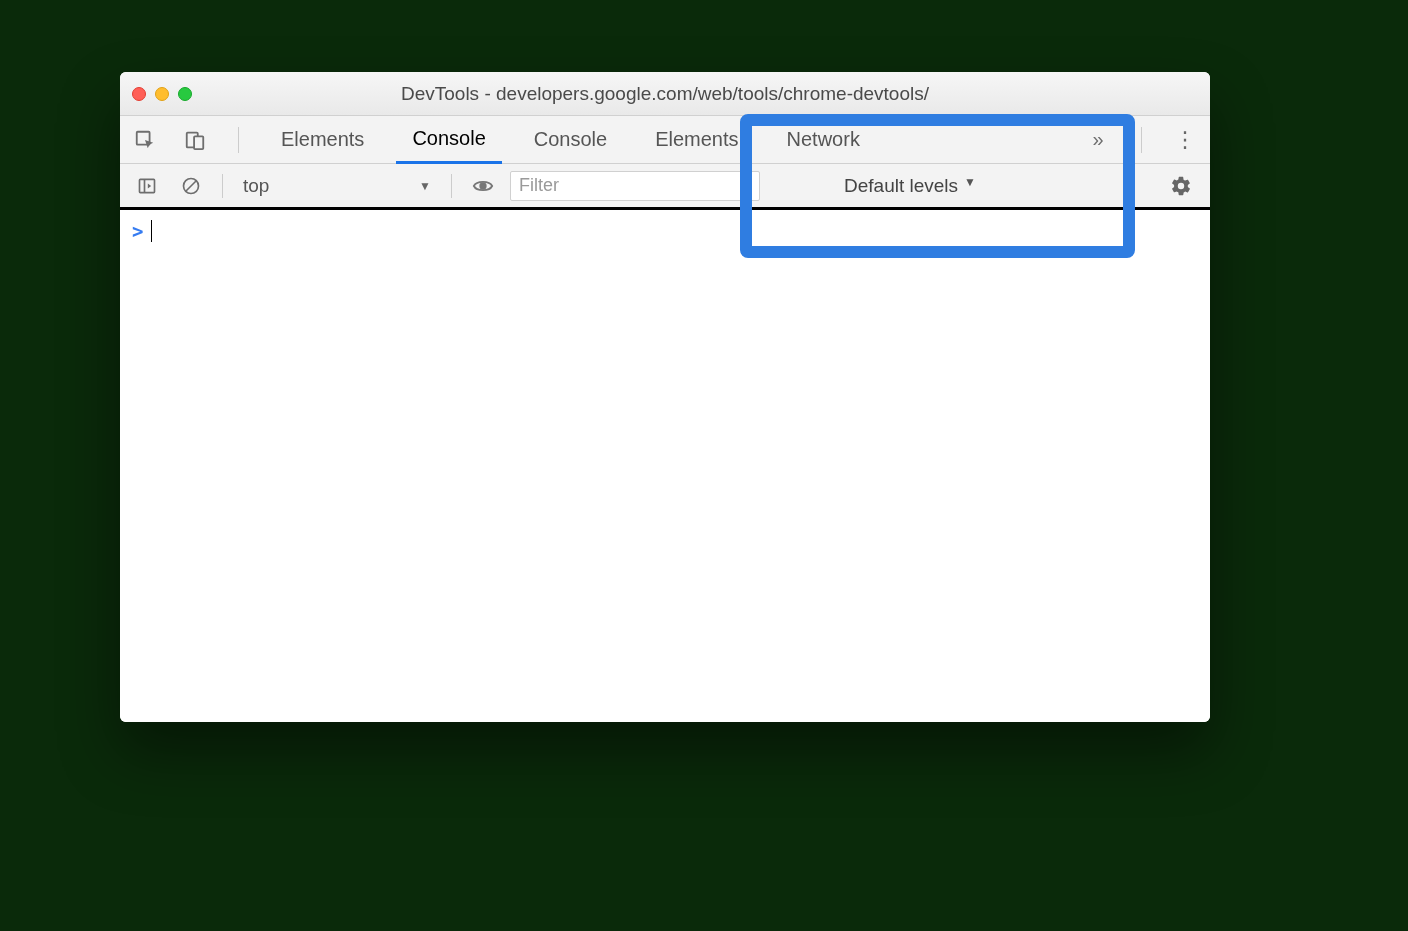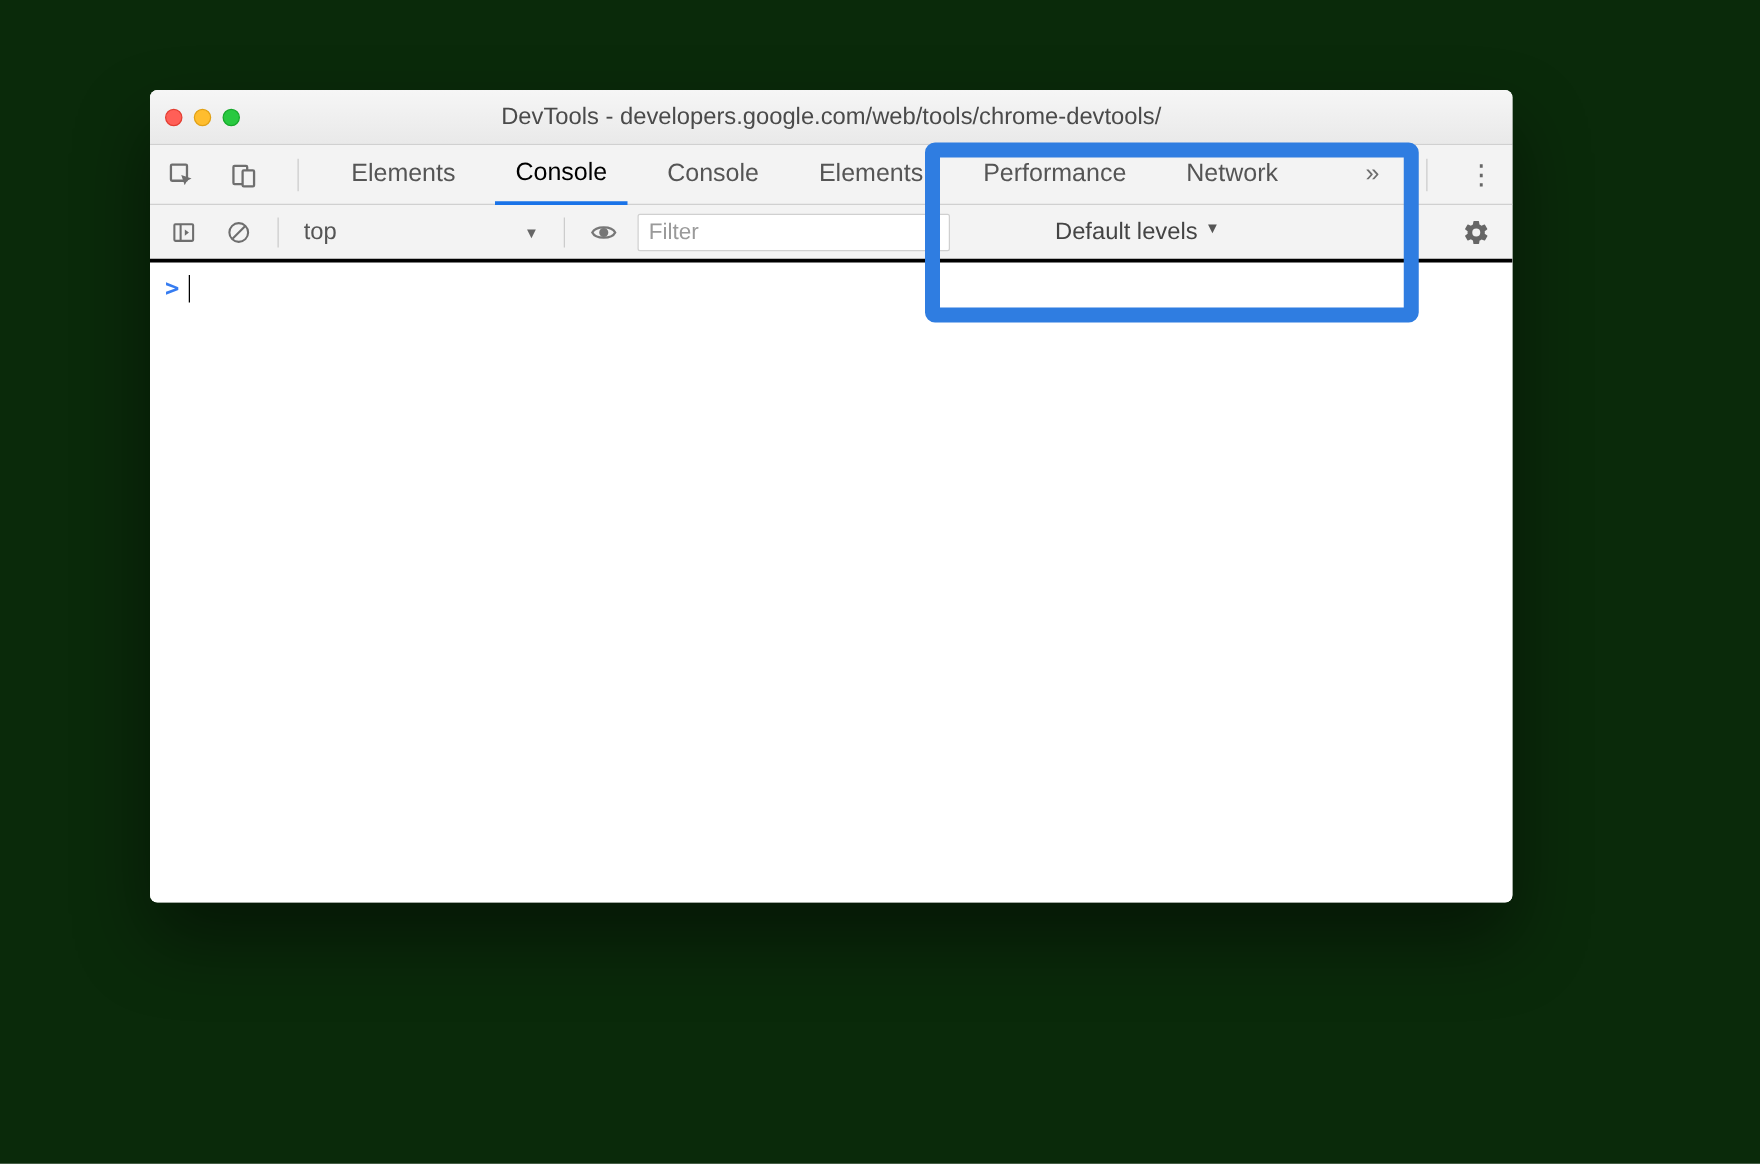--- a/index.html
+++ b/index.html
@@ -121,21 +121,20 @@
       <svg class="ico" width="22" height="22" viewBox="0 0 24 24" fill="none" stroke="#6e6e6e" stroke-width="2">
         <rect x="3" y="4" width="12" height="16" rx="1"></rect>
         <rect x="11" y="8" width="10" height="14" rx="1" fill="#f3f3f3"></rect>
       </svg>
     </div>
     <div class="tb-sep"></div>
     <div class="tab">Elements</div>
     <div class="tab active">Console</div>
     <div class="tab">Console</div>
     <div class="tab">Elements</div>
-    <div class="tab">Performance</div>
     <div class="tab">Network</div>
     <div class="tb-spacer"></div>
     <div class="tb-icon" style="font-size:20px;">»</div>
     <div class="tb-sep"></div>
     <div class="kebab">⋮</div>
   </div>
 
   <div class="toolbar">
     <div class="tb-icon">
       <svg class="ico" width="20" height="20" viewBox="0 0 24 24" fill="none" stroke="#6e6e6e" stroke-width="2">

